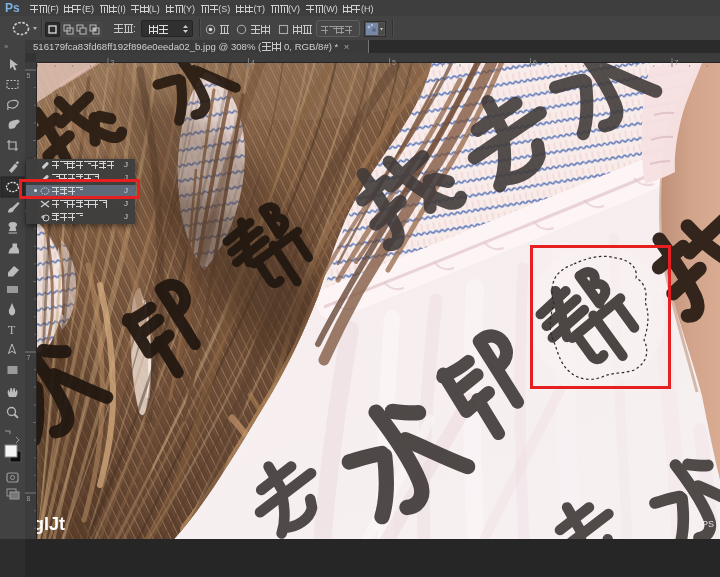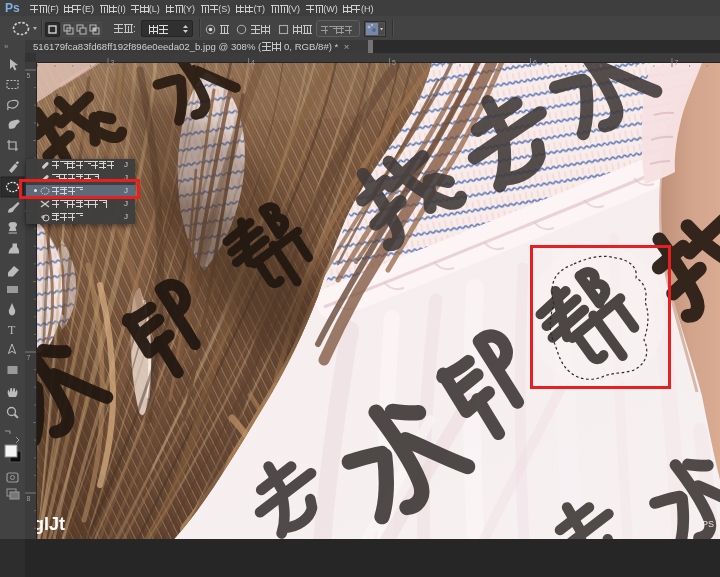--- a/index.html
+++ b/index.html
@@ -36,21 +36,21 @@
 #menubar .k{width:8px;height:8px;background-size:8px 1px,8px 1px,8px 1px,1px 8px;}
 #menubar .k.b{background-size:8px 1px,8px 1px,1px 8px,1px 8px,1px 7px;}
 #menubar .k.c{background-size:8px 1px,8px 1px,1px 8px,1px 8px,1px 8px;}
 
 #optbar{left:0;top:16px;width:720px;height:24px;background:#434343;border-bottom:1px solid #2a2a2a;--c:#c8c8c8;color:#c8c8c8;font-size:10px;}
 .vsep{position:absolute;top:3px;height:18px;width:1px;background:#333;box-shadow:1px 0 0 #4e4e4e;}
 .obtn{position:absolute;top:6px;width:13px;height:13px;border:1px solid #4c4c4c;border-radius:2px;background:#444;}
 .obtn.pressed{background:#2b2b2b;border-color:#222;}
 
 #tabbar{left:25px;top:40px;width:695px;height:13px;background:#2b2b2b;}
-#tab1{position:absolute;left:0;top:0;height:13px;width:335px;background:#3a3a3a;color:#cfcfcf;font-size:9.6px;line-height:13px;padding-left:8px;--c:#c8c8c8;border-right:5px solid #737373;}
+#tab1{position:absolute;left:0;top:0;height:13px;width:335px;background:#3a3a3a;color:#cfcfcf;font-size:9.6px;line-height:13px;padding-left:8px;--c:#c8c8c8;border-right:1px solid #737373;}
 #toolcol{left:0;top:40px;width:25px;height:537px;background:#424242;}
 #rulh{left:36px;top:53px;width:684px;height:9px;background:#3c3c3c;border-bottom:1px solid #252525;}
 #rulv{left:25px;top:62px;width:11px;height:477px;background:#3c3c3c;border-right:1px solid #252525;}
 #rulcorner{left:25px;top:53px;width:11px;height:9px;background:#333;}
 #bottombar{left:25px;top:539px;width:695px;height:38px;background:#262626;}
 
 #flyout{left:26px;top:159px;width:109px;height:65px;background:rgba(62,62,62,.97);
 box-shadow:0 2px 6px rgba(0,0,0,.5);color:#d6d6d6;--c:#d6d6d6;font-size:9px;}
 .frow{position:relative;height:10px;line-height:10px;padding:1px 0 2px 26px;}
 .frow .j{position:absolute;right:7px;top:1px;font-size:8px;}

